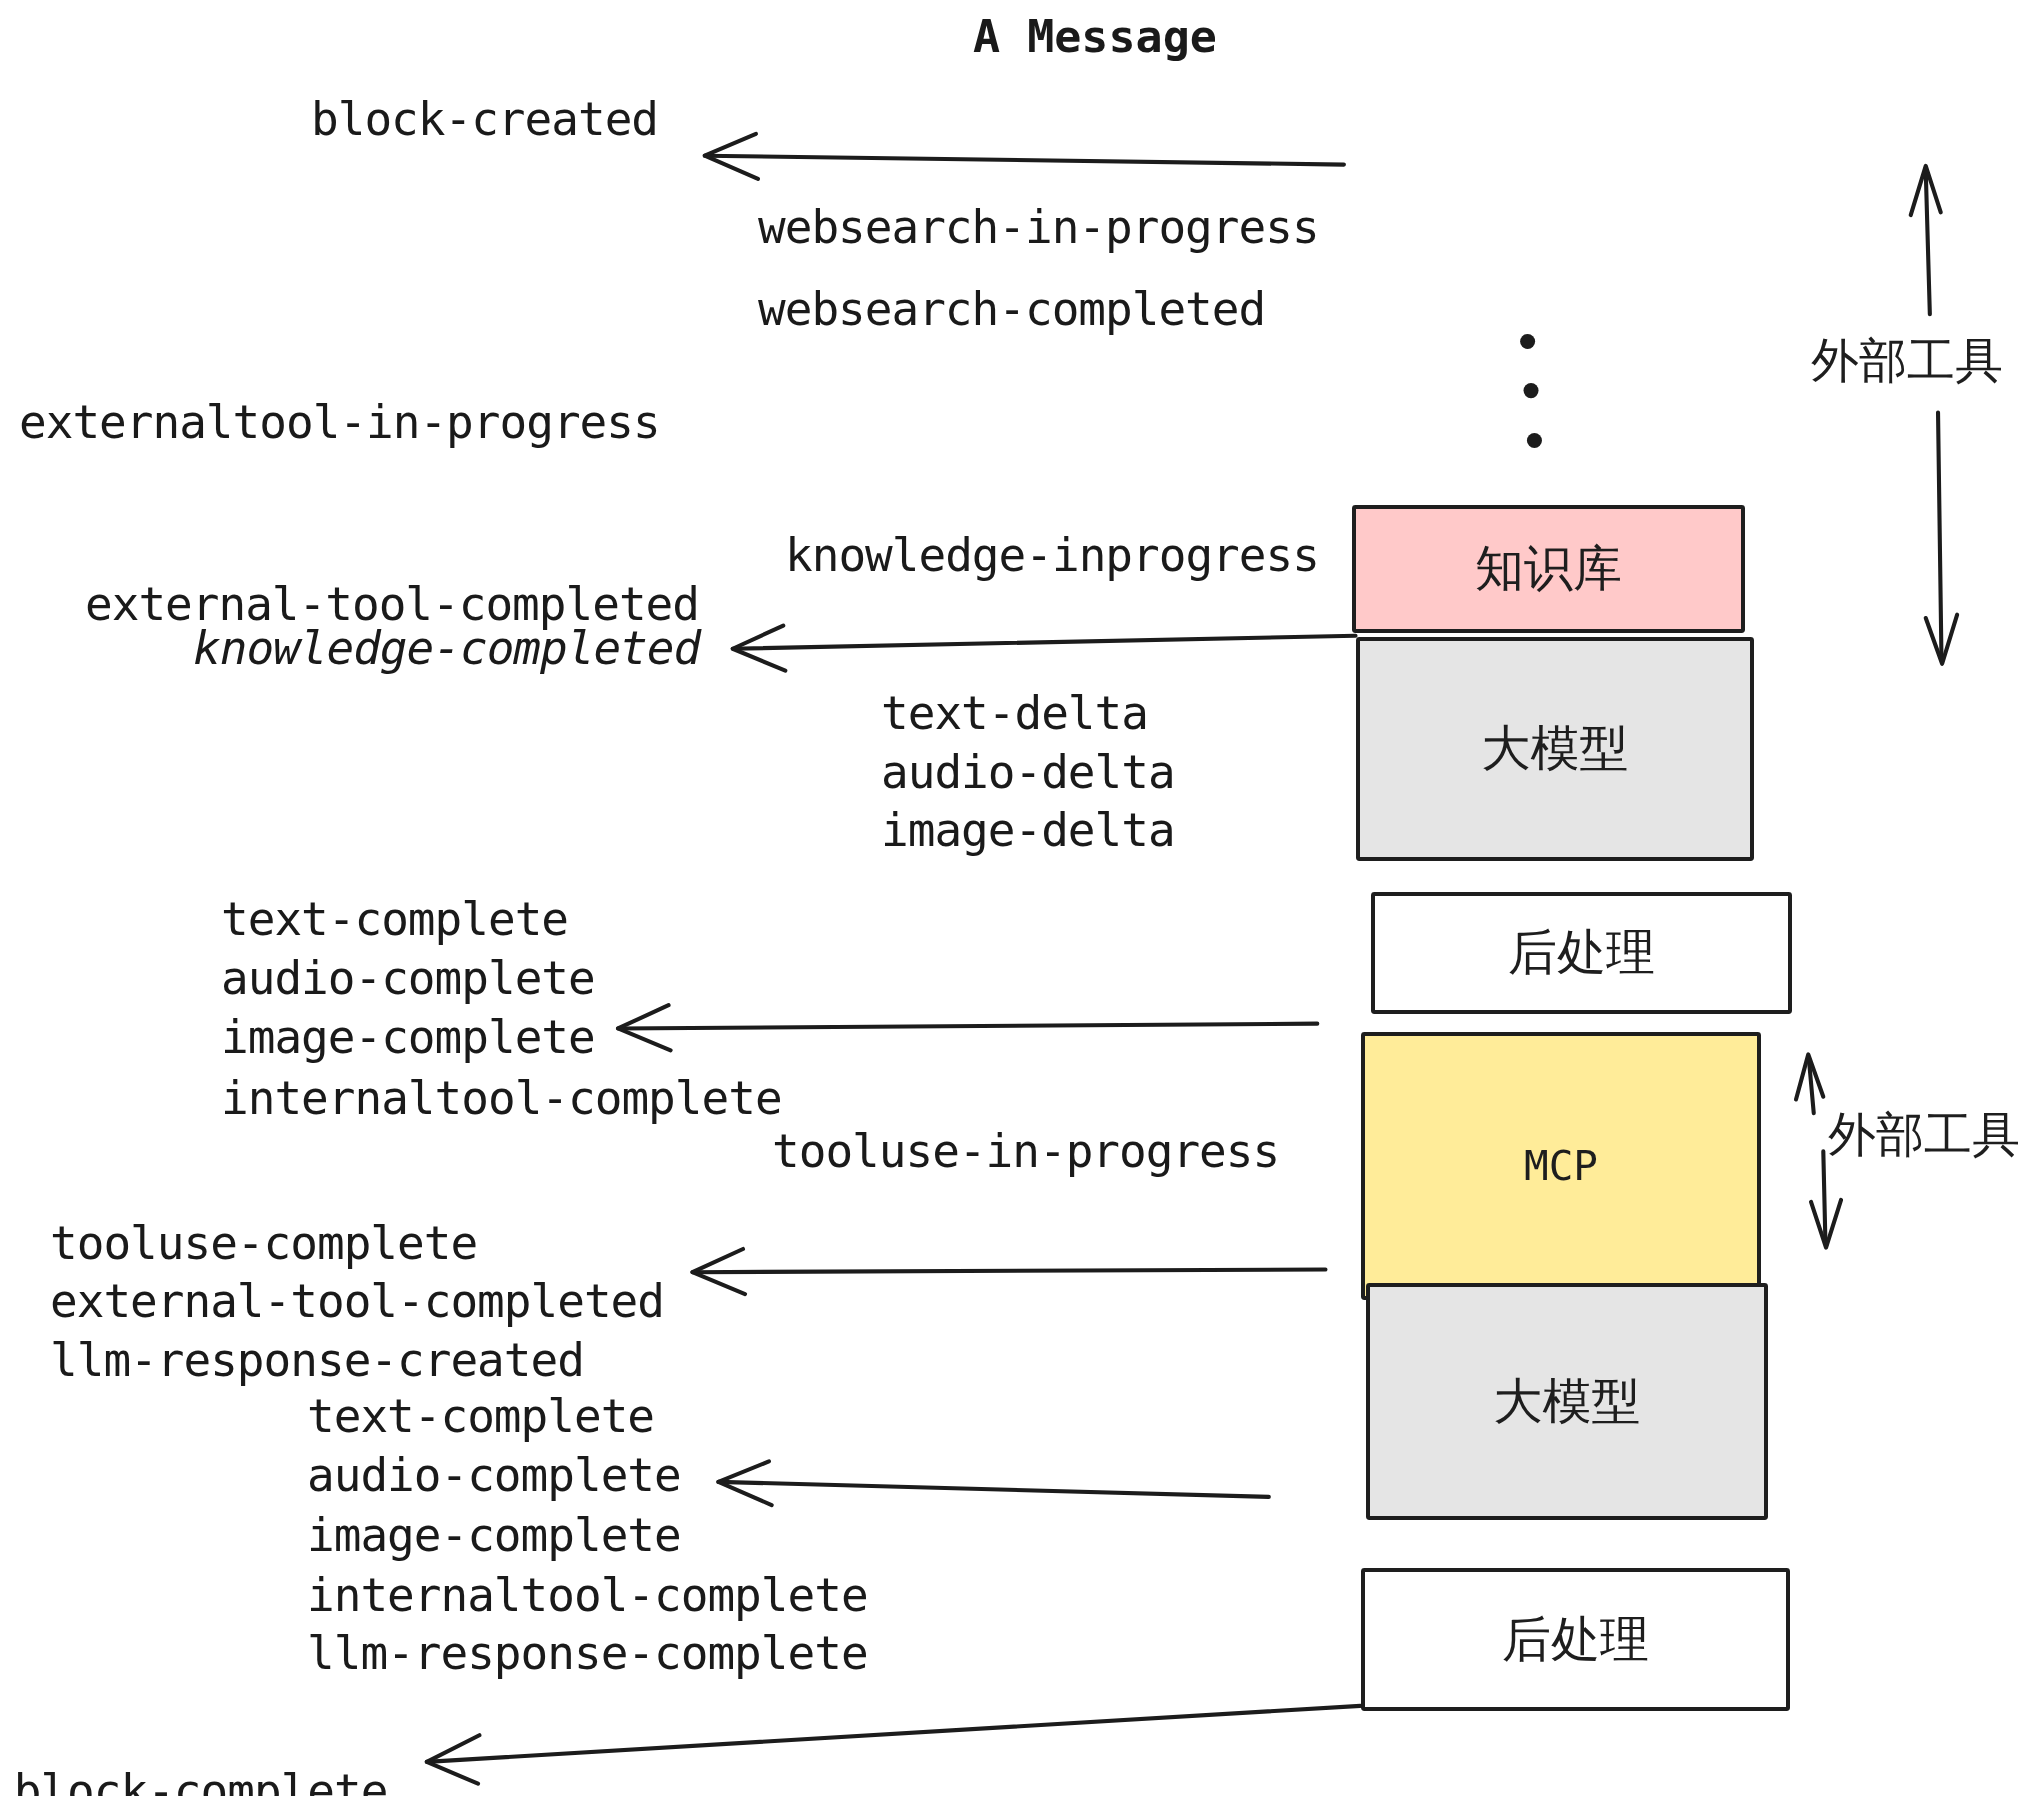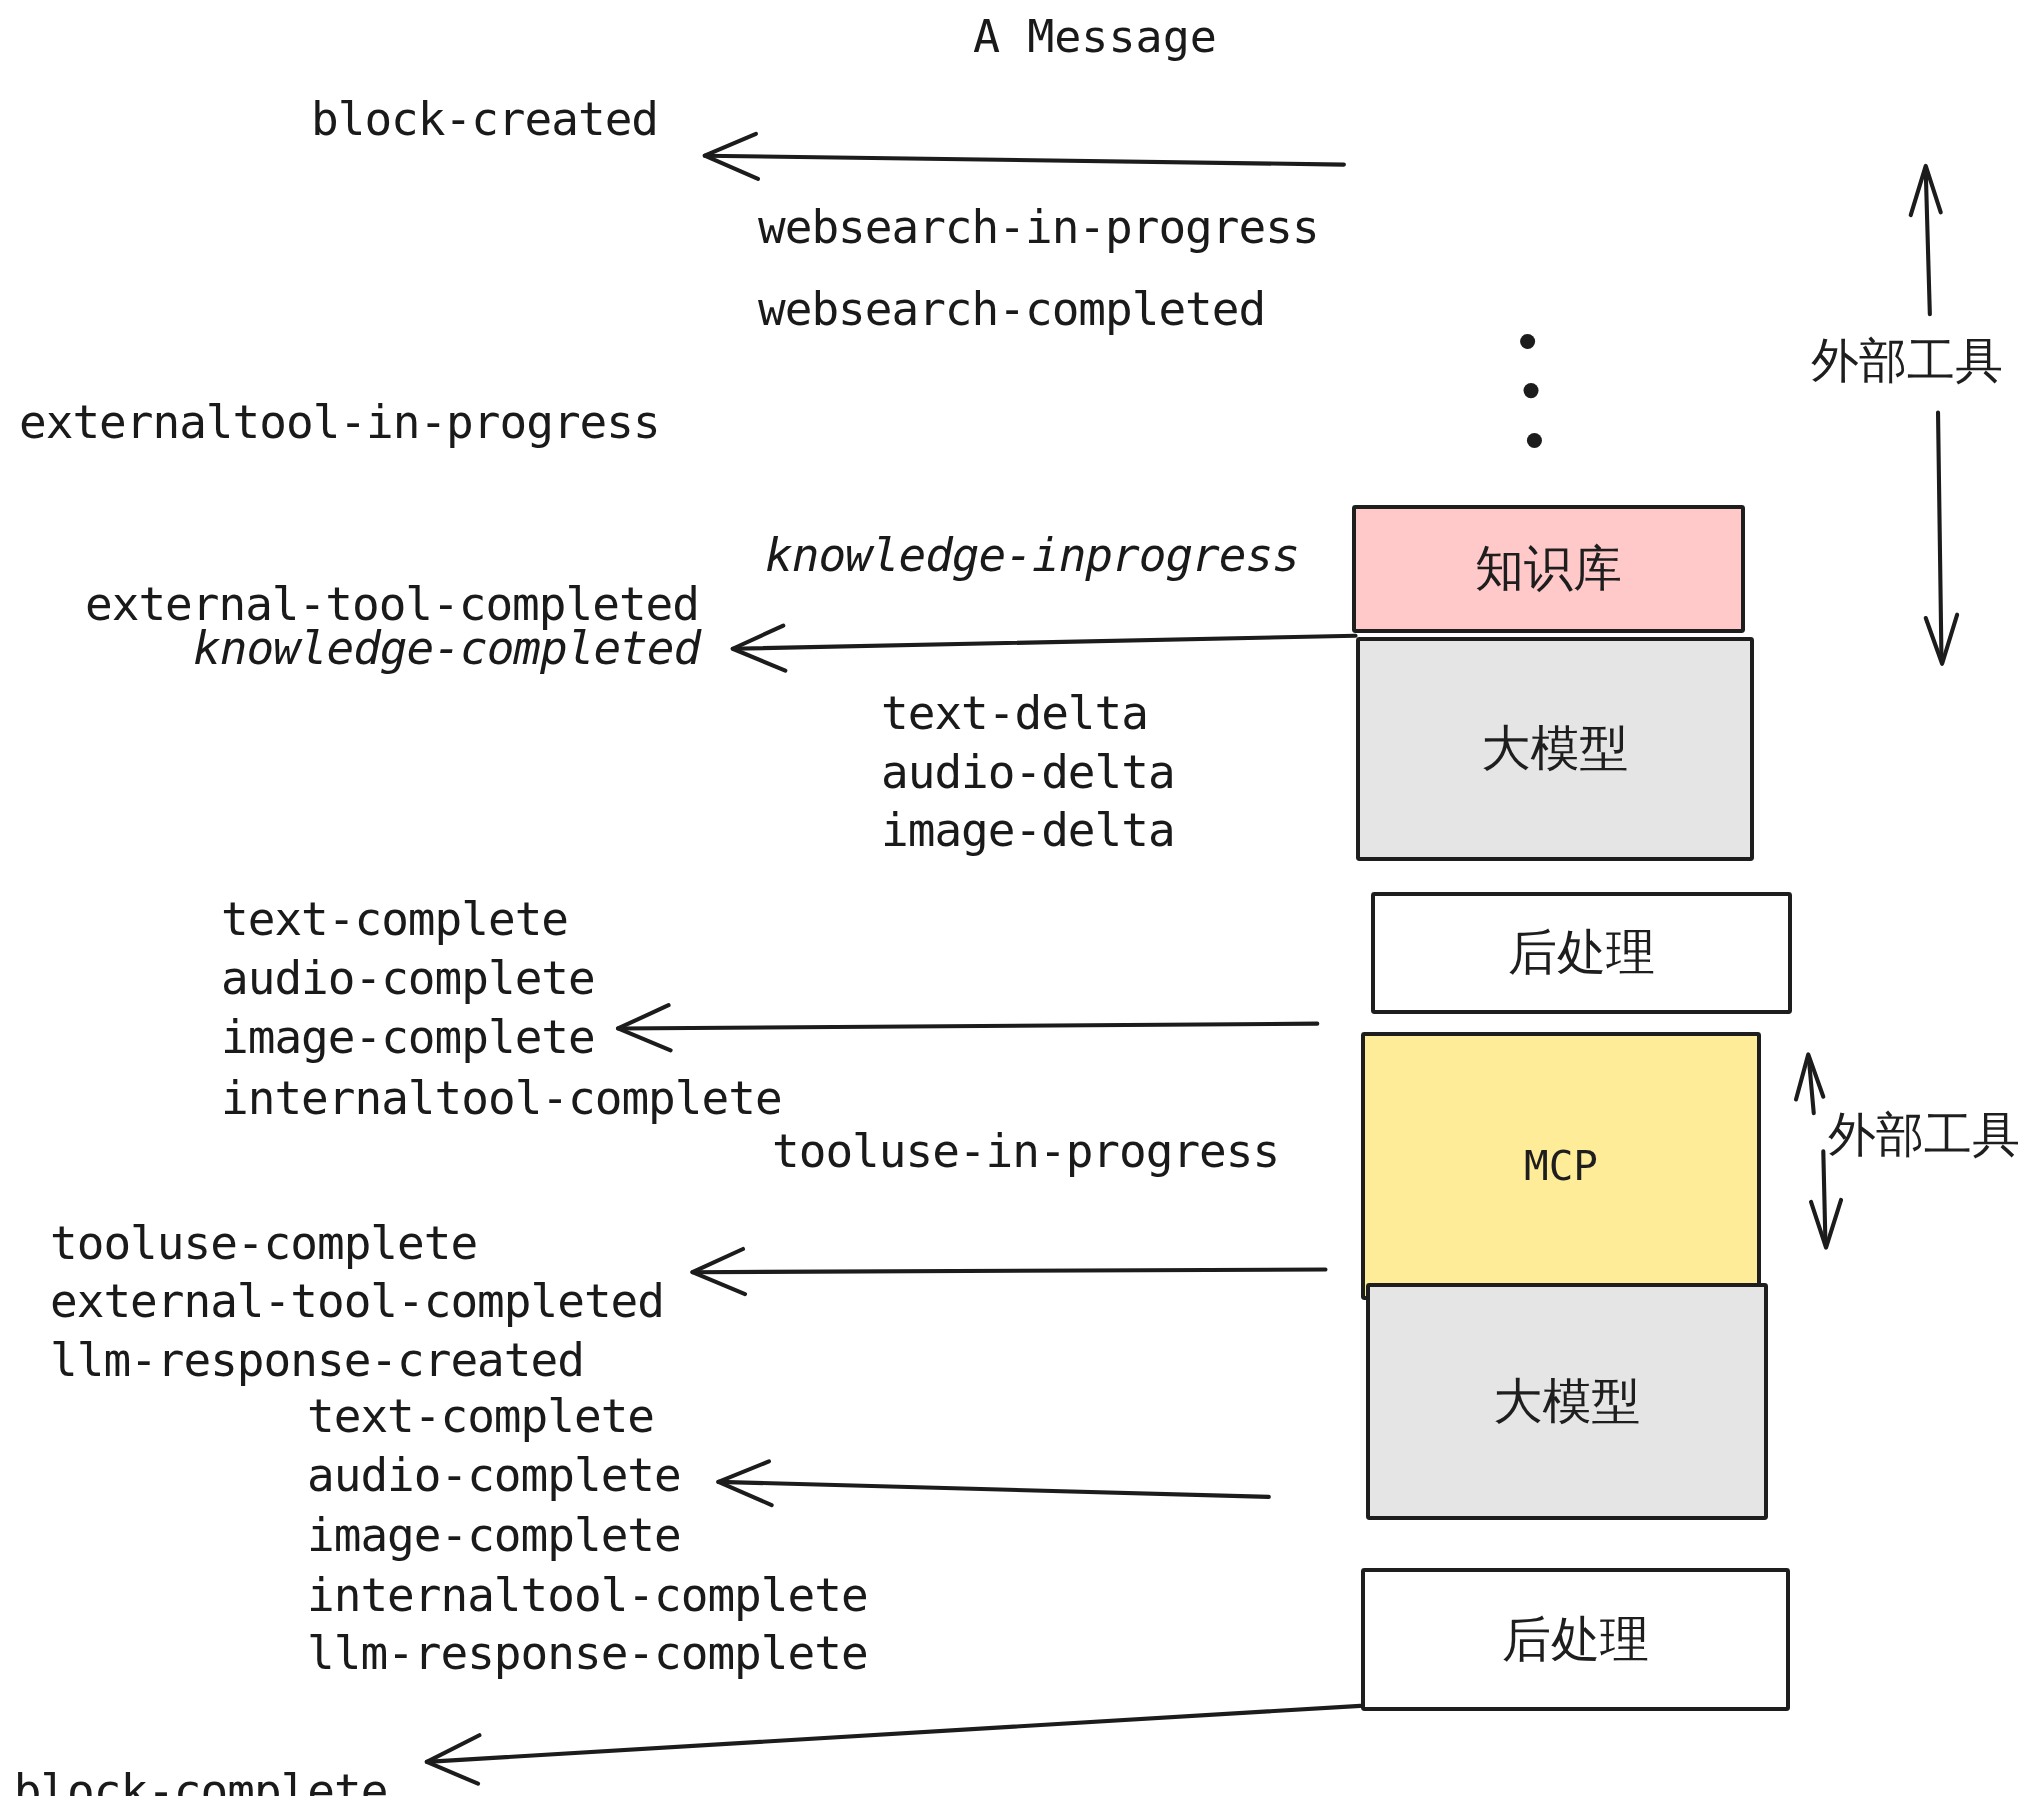--- a/index.html
+++ b/index.html
@@ -52,27 +52,27 @@
   svg.overlay line, svg.overlay polyline{
     stroke:#1c1c1c;stroke-width:6;fill:none;stroke-linecap:round;stroke-linejoin:round;
   }
   svg.overlay circle{fill:#1c1c1c;}
 </style>
 </head>
 <body>
 
 <div id="canvas">
 
-  <div class="title" style="left:973px;top:9.6px;">A Message</div>
+  <div class="title" style="left:973px;top:9.6px;font-weight:bold;">A Message</div>
 
   <div class="lbl" style="left:311px;top:119px;">block-created</div>
   <div class="lbl" style="left:758px;top:227px;">websearch-in-progress</div>
   <div class="lbl" style="left:758px;top:309px;">websearch-completed</div>
   <div class="lbl" style="left:19px;top:422px;">externaltool-in-progress</div>
-  <div class="lbl" style="left:765px;top:555px;font-style:italic;">knowledge-inprogress</div>
+  <div class="lbl" style="left:785px;top:555px;">knowledge-inprogress</div>
   <div class="lbl" style="left:85px;top:604px;">external-tool-completed</div>
   <div class="lbl" style="left:193px;top:648px;font-style:italic;">knowledge-completed</div>
   <div class="lbl" style="left:881px;top:713px;">text-delta</div>
   <div class="lbl" style="left:881px;top:830px;">image-delta</div>
   <div class="lbl" style="left:881px;top:772px;">audio-delta</div>
   <div class="lbl" style="left:221px;top:919px;">text-complete</div>
   <div class="lbl" style="left:221px;top:978px;">audio-complete</div>
   <div class="lbl" style="left:221px;top:1037px;">image-complete</div>
   <div class="lbl" style="left:221px;top:1098px;">internaltool-complete</div>
   <div class="lbl" style="left:772px;top:1151px;">tooluse-in-progress</div>

